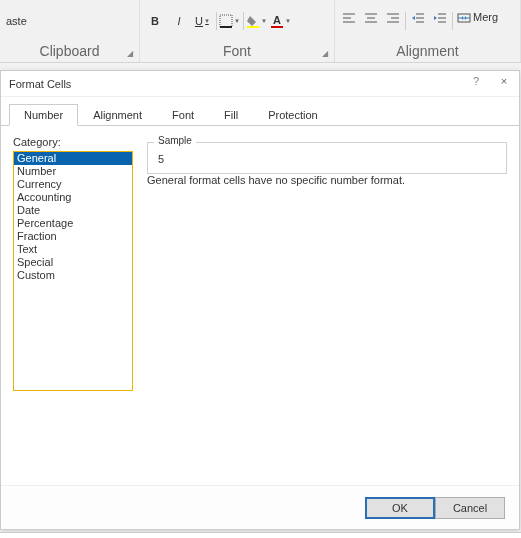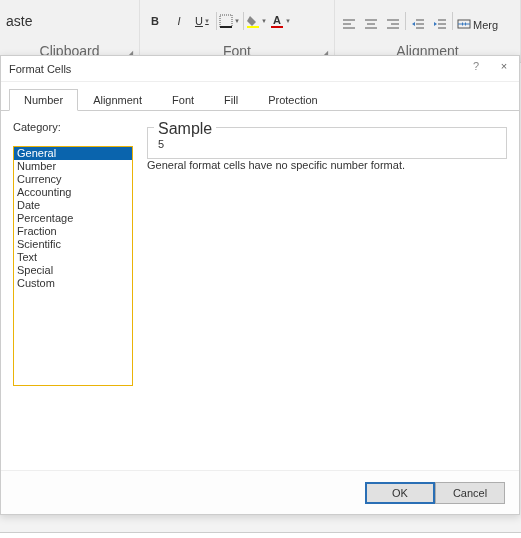--- a/index.html
+++ b/index.html
@@ -13,53 +13,53 @@
 .clip-row{display:flex;align-items:center;gap:4px;padding:0 4px;height:16px}
 .font{width:195px}
 .font-btns{display:flex;gap:2px;align-items:center}
 .fbtn{width:22px;height:22px;display:flex;align-items:center;justify-content:center;cursor:pointer}
 .fbtn.b{font-weight:bold}
 .fbtn.i{font-style:italic}
 .fbtn.u{text-decoration:underline}
 .dd{width:8px;font-size:7px;text-align:center;color:#666}
 .align{flex:1}
 .align-btns{display:flex;gap:2px;align-items:center;flex-wrap:wrap}
-.abtn{width:20px;height:20px;display:flex;align-items:flex-end;justify-content:center;cursor:pointer}
+.abtn{width:20px;height:20px;display:flex;align-items:flex-start;justify-content:center;cursor:pointer}
 .launcher{position:absolute;right:3px;bottom:3px;width:12px;height:12px;font-size:8px;color:#888;cursor:pointer;display:flex;align-items:center;justify-content:center}
-.dialog{position:absolute;left:0;top:55px;width:520px;height:460px;background:#fff;border:1px solid #ccc;box-shadow:0 2px 8px rgba(0,0,0,.15)}
+.dialog{position:absolute;left:0;top:70px;width:520px;height:460px;background:#fff;border:1px solid #ccc;box-shadow:0 2px 8px rgba(0,0,0,.15)}
 .dlg-title{height:26px;display:flex;align-items:center;padding:0 8px;font-size:11px;color:#444;border-bottom:1px solid #eee;position:relative}
 .dlg-title .help{position:absolute;right:34px;top:4px;width:18px;height:18px;text-align:center;color:#888;cursor:pointer}
 .dlg-title .close{position:absolute;right:6px;top:4px;width:18px;height:18px;text-align:center;color:#666;cursor:pointer}
 .tabs{display:flex;border-bottom:1px solid #ccc;padding:6px 8px 0 8px;gap:0}
 .tab{padding:4px 14px;border:1px solid transparent;border-bottom:none;cursor:pointer;position:relative;top:1px;font-size:11px}
 .tab.active{background:#fff;border-color:#ccc;border-bottom:1px solid #fff}
 .dlg-body{padding:10px 12px;display:flex;gap:14px}
 .cat-col{width:120px}
-.cat-label{margin-bottom:13px;font-size:11px}
+.cat-label{margin-bottom:3px;font-size:11px}
 .cat-list{border:1px solid #eab308;height:240px;width:120px;overflow-y:scroll;background:#fff}
 .cat-item{padding:0 3px;line-height:13px;font-size:11px;cursor:pointer}
 .cat-item.sel{background:#0a64ad;color:#fff}
 .right-col{flex:1}
 .sample{border:1px solid #d0d0d0;position:relative;padding:8px 10px 6px 10px;margin-top:6px}
-.sample-label{position:absolute;top:-8px;left:6px;background:#fff;padding:0 4px;font-size:16px}
+.sample-label{position:absolute;top:-8px;left:6px;background:#fff;padding:0 4px;font-size:10px}
 .sample-val{font-size:11px;padding:2px 0}
 .desc{font-size:11px}
 .dlg-footer{position:absolute;bottom:0;left:0;right:0;height:44px;display:flex;justify-content:flex-end;align-items:center;padding:0 14px;border-top:1px solid #eee;background:#fdfdfd}
 .btn{width:70px;height:22px;border:1px solid #adadad;background:#e1e1e1;cursor:pointer;font-size:11px}
 .btn.primary{border:2px solid #2a6fb5;background:#e1e1e1}
 .content-area{position:absolute;left:0;top:532px;width:521px;height:6px;background:#fff;border-top:1px solid #ccc}
 svg{display:block}
 </style>
 </head>
 <body>
 
 <div class="ribbon">
   <div class="rgroup clip">
     <div class="rgroup-content">
-      <div style="font-size:14px;padding-left:2px">aste</div>
+      <div style="font-size:11px;padding-left:2px">aste</div>
     </div>
     <div class="rgroup-label">Clipboard</div>
     <div class="launcher">◢</div>
   </div>
 
   <div class="rgroup font">
     <div class="rgroup-content font-btns">
       <div class="fbtn b">B</div>
       <div class="fbtn i">I</div>
       <div class="fbtn u">
@@ -167,21 +167,20 @@
     <div class="cat-col">
       <div class="cat-label">Category:</div>
       <div class="cat-list" id="catlist">
           <div class="cat-item sel">General</div>
           <div class="cat-item">Number</div>
           <div class="cat-item">Currency</div>
           <div class="cat-item">Accounting</div>
           <div class="cat-item">Date</div>
           <div class="cat-item">Percentage</div>
           <div class="cat-item">Fraction</div>
-          <div class="cat-item">Scientific</div>
           <div class="cat-item">Text</div>
           <div class="cat-item">Special</div>
           <div class="cat-item">Custom</div>
         </div>
     </div>
     <div class="right-col">
       <div class="sample">
         <div class="sample-label">Sample</div>
         <div class="sample-val">5</div>
       </div>

